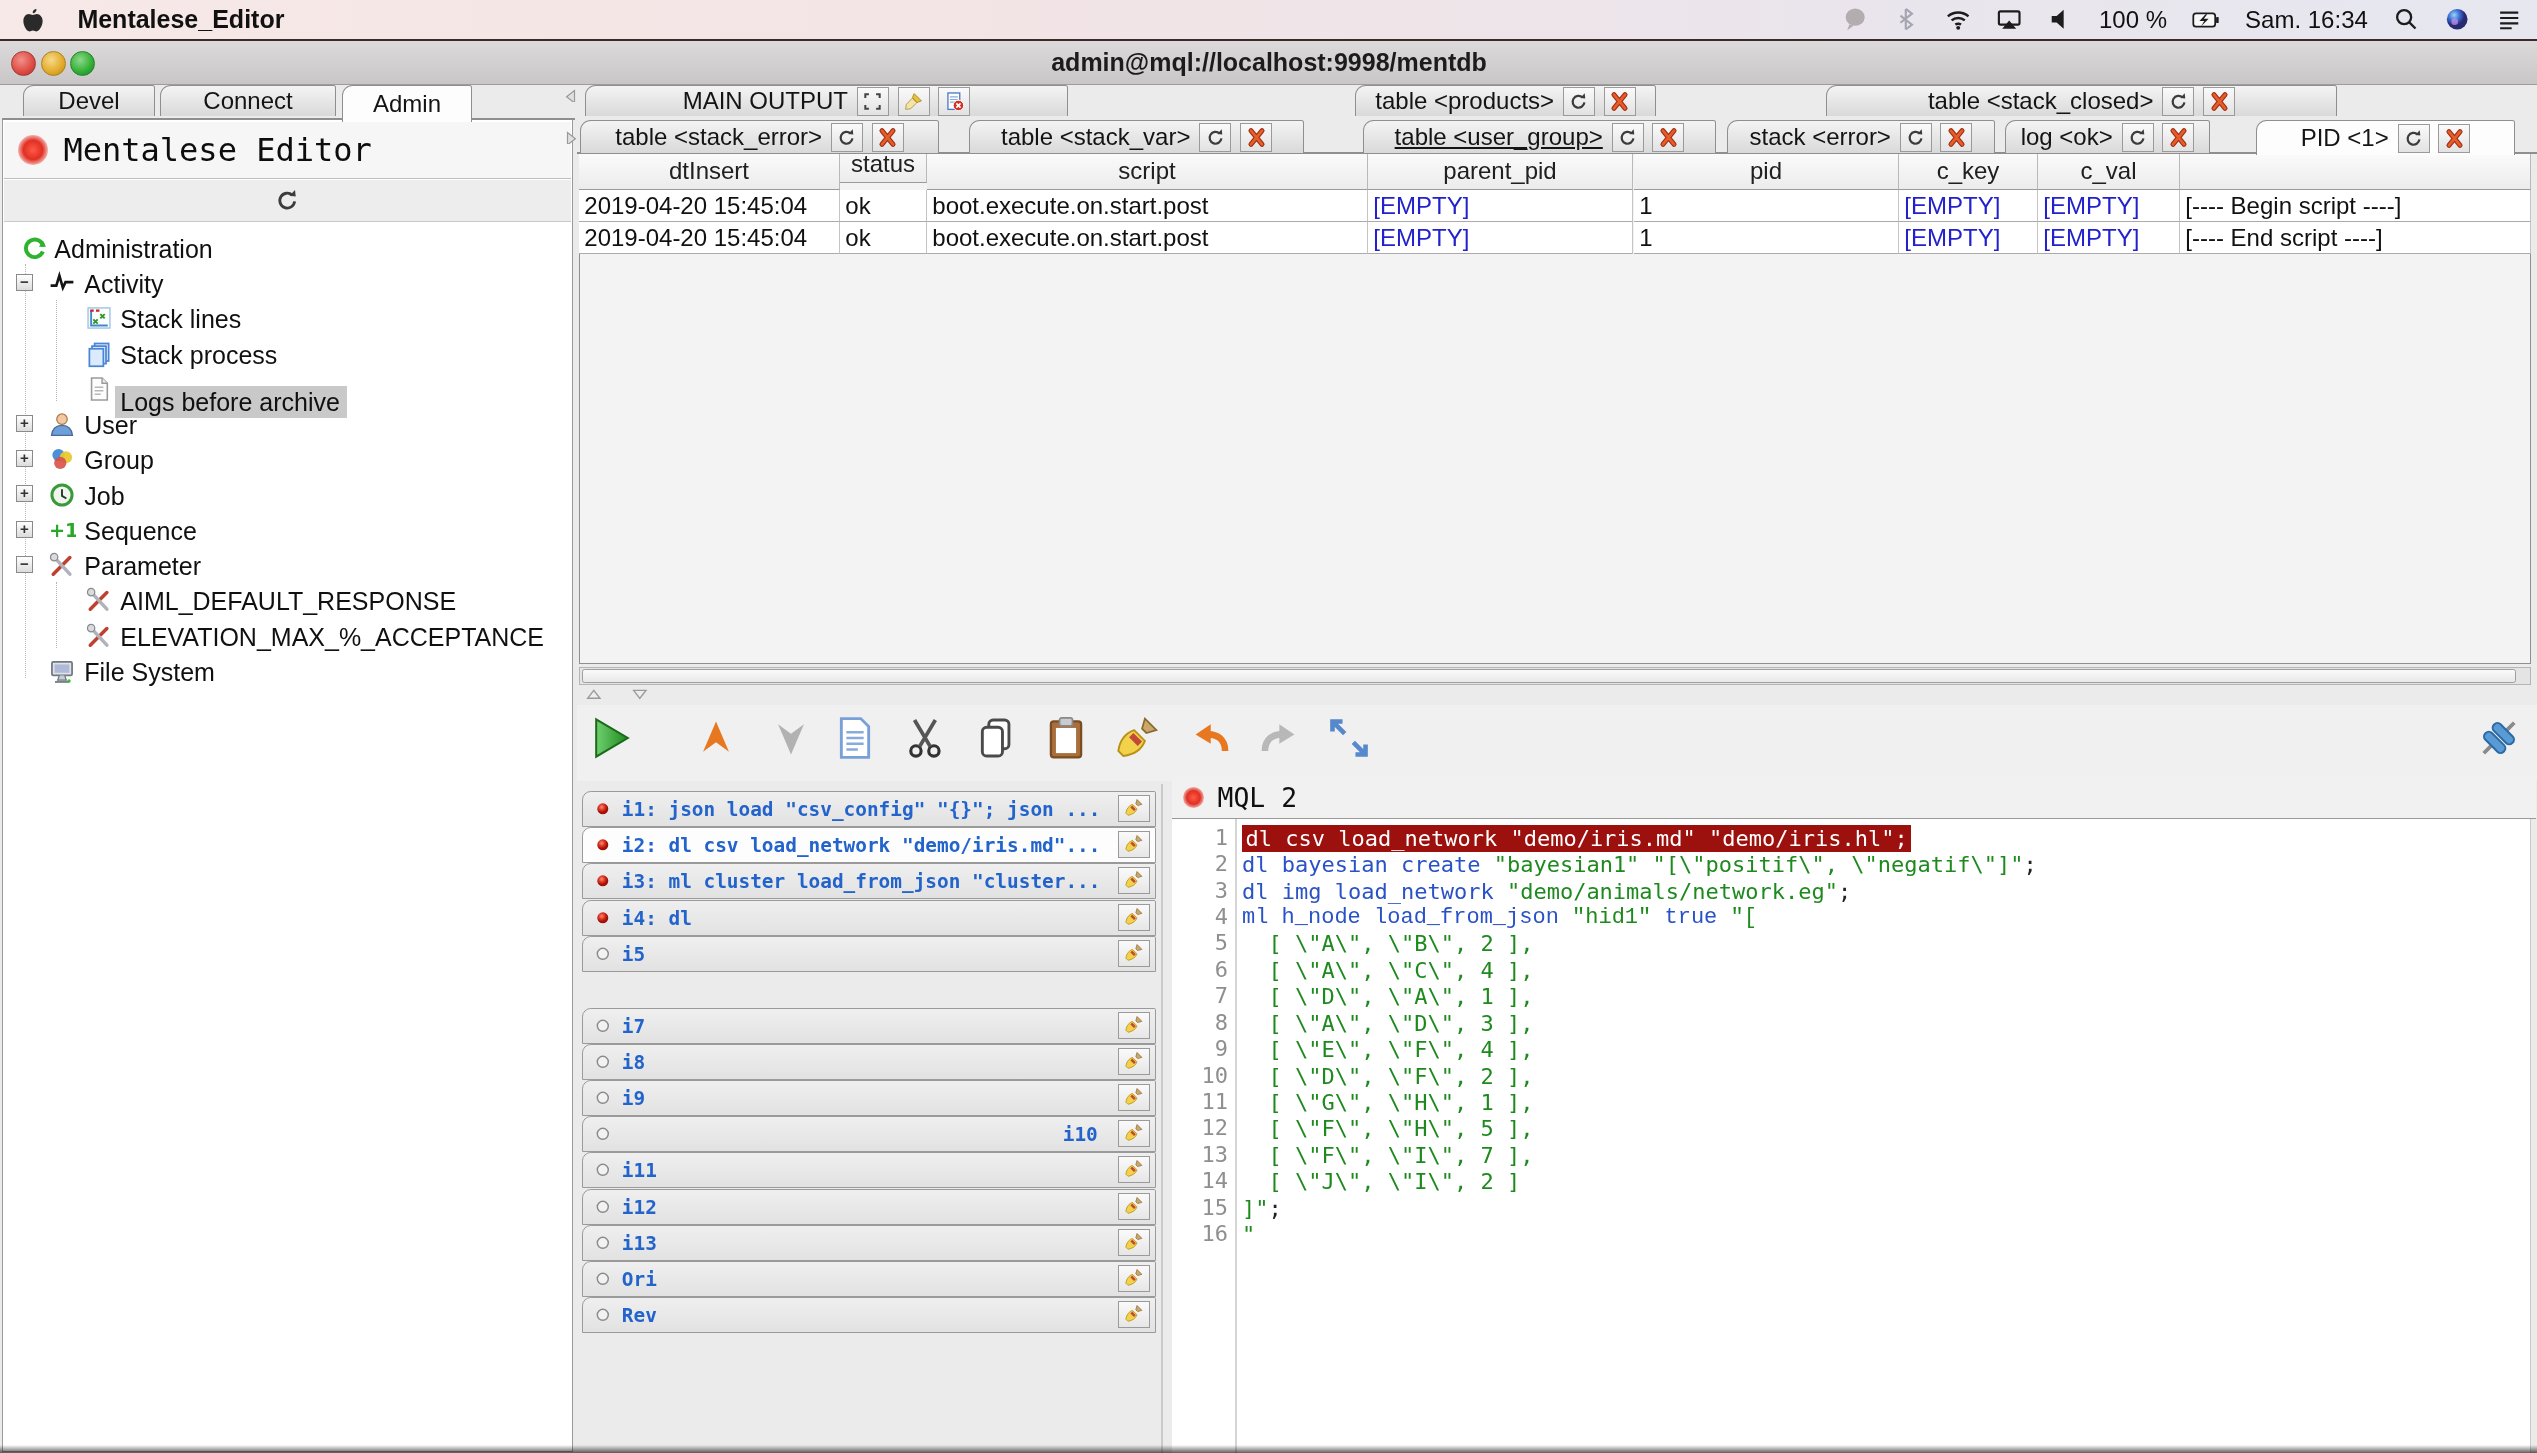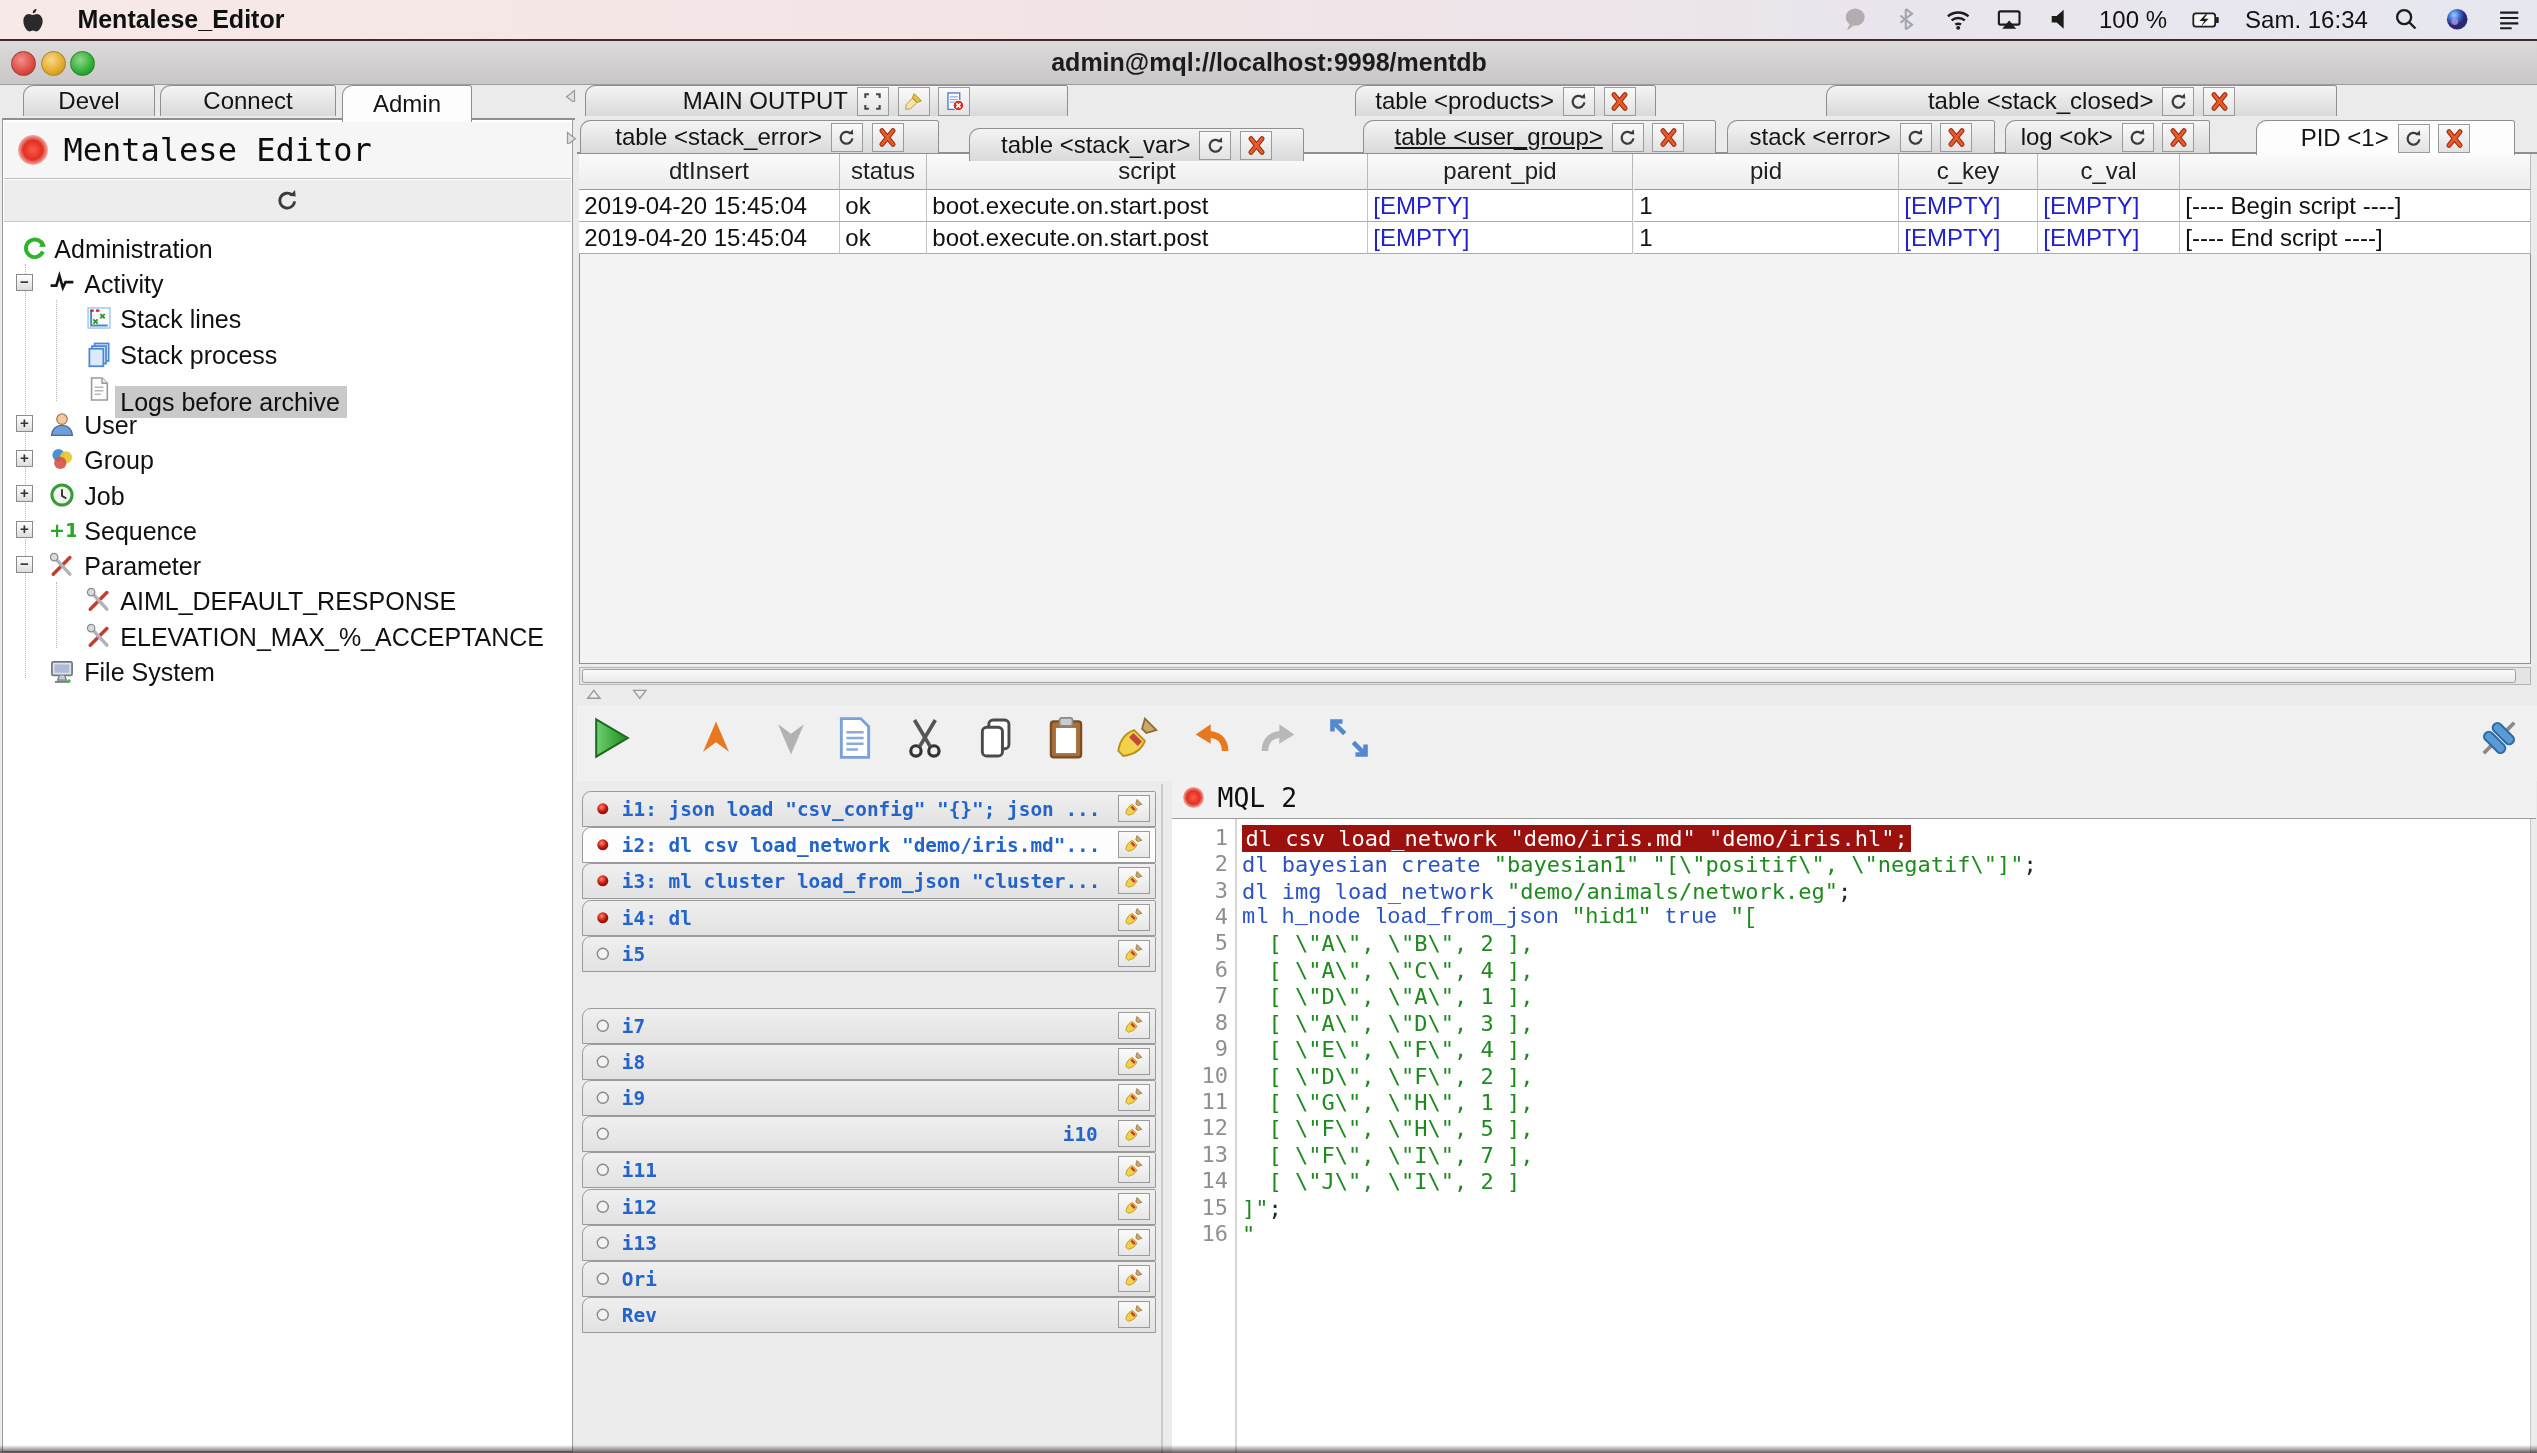--- a/index.html
+++ b/index.html
@@ -462,21 +462,21 @@
           <path d="M25.5 3.5l.8 8-7.6-.9z" fill="#3c3c3c"></path>
         </svg>
       </span>
       <span class="tbtn">
         <svg width="21" height="21" viewBox="0 0 32 32">
           <path d="M7.5 5.5l17 21M24.5 5.5l-17 21" stroke="#9c3012" stroke-width="7.5" stroke-linecap="round"></path>
           <path d="M7.5 5.5l17 21M24.5 5.5l-17 21" stroke="#e85c2c" stroke-width="4.2" stroke-linecap="round"></path>
         </svg>
       </span>
     </div>
-    <div class="tab row2tab" style="left: 969px; width: 335px; margin-top: 8px;">
+    <div class="tab row2tab" style="left: 969px; width: 335px;">
       <span>table &lt;stack_var&gt;</span>
       <span class="tbtn">
         <svg width="21" height="21" viewBox="0 0 32 32">
           <path d="M25 17.5a9 9 0 1 1-2.8-7.6" stroke="#3c3c3c" stroke-width="3.4" fill="none"></path>
           <path d="M25.5 3.5l.8 8-7.6-.9z" fill="#3c3c3c"></path>
         </svg>
       </span>
       <span class="tbtn">
         <svg width="21" height="21" viewBox="0 0 32 32">
           <path d="M7.5 5.5l17 21M24.5 5.5l-17 21" stroke="#9c3012" stroke-width="7.5" stroke-linecap="round"></path>
@@ -538,21 +538,21 @@
         </svg>
       </span>
       <span class="tbtn">
         <svg width="21" height="21" viewBox="0 0 32 32">
           <path d="M7.5 5.5l17 21M24.5 5.5l-17 21" stroke="#9c3012" stroke-width="7.5" stroke-linecap="round"></path>
           <path d="M7.5 5.5l17 21M24.5 5.5l-17 21" stroke="#e85c2c" stroke-width="4.2" stroke-linecap="round"></path>
         </svg>
       </span>
     </div>
     <div class="th" style="left: 579px; top: 153px; width: 261px;">dtInsert</div>
-    <div class="th" style="left: 840px; top: 153px; width: 87px;">status</div>
+    <div class="th" style="left: 840px; top: 146px; width: 87px;">status</div>
     <div class="th" style="left: 927px; top: 153px; width: 441px;">script</div>
     <div class="th" style="left: 1368px; top: 153px; width: 265px;">parent_pid</div>
     <div class="th" style="left: 1634px; top: 153px; width: 265px;">pid</div>
     <div class="th" style="left: 1899px; top: 153px; width: 139px;">c_key</div>
     <div class="th" style="left: 2038px; top: 153px; width: 142px;">c_val</div>
     <div class="th" style="left: 2180px; top: 153px; width: 351px;"></div>
     <div class="td" style="left: 579px; top: 190px; width: 261px;">2019-04-20 15:45:04</div>
     <div class="td" style="left: 840px; top: 190px; width: 87px;">ok</div>
     <div class="td" style="left: 927px; top: 190px; width: 441px;">boot.execute.on.start.post</div>
     <div class="td emptyval" style="left: 1368px; top: 190px; width: 265px;">[EMPTY]</div>

